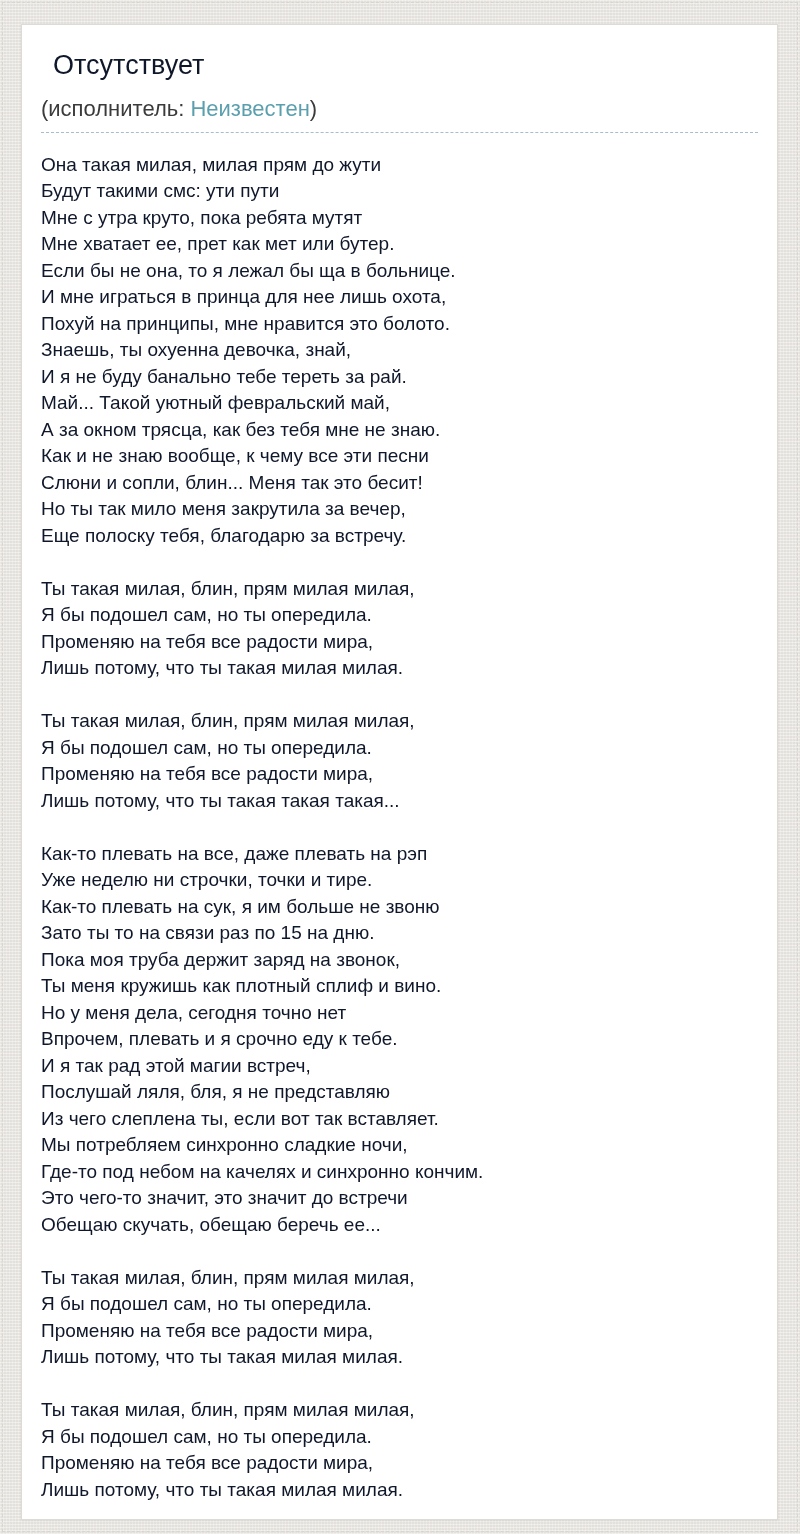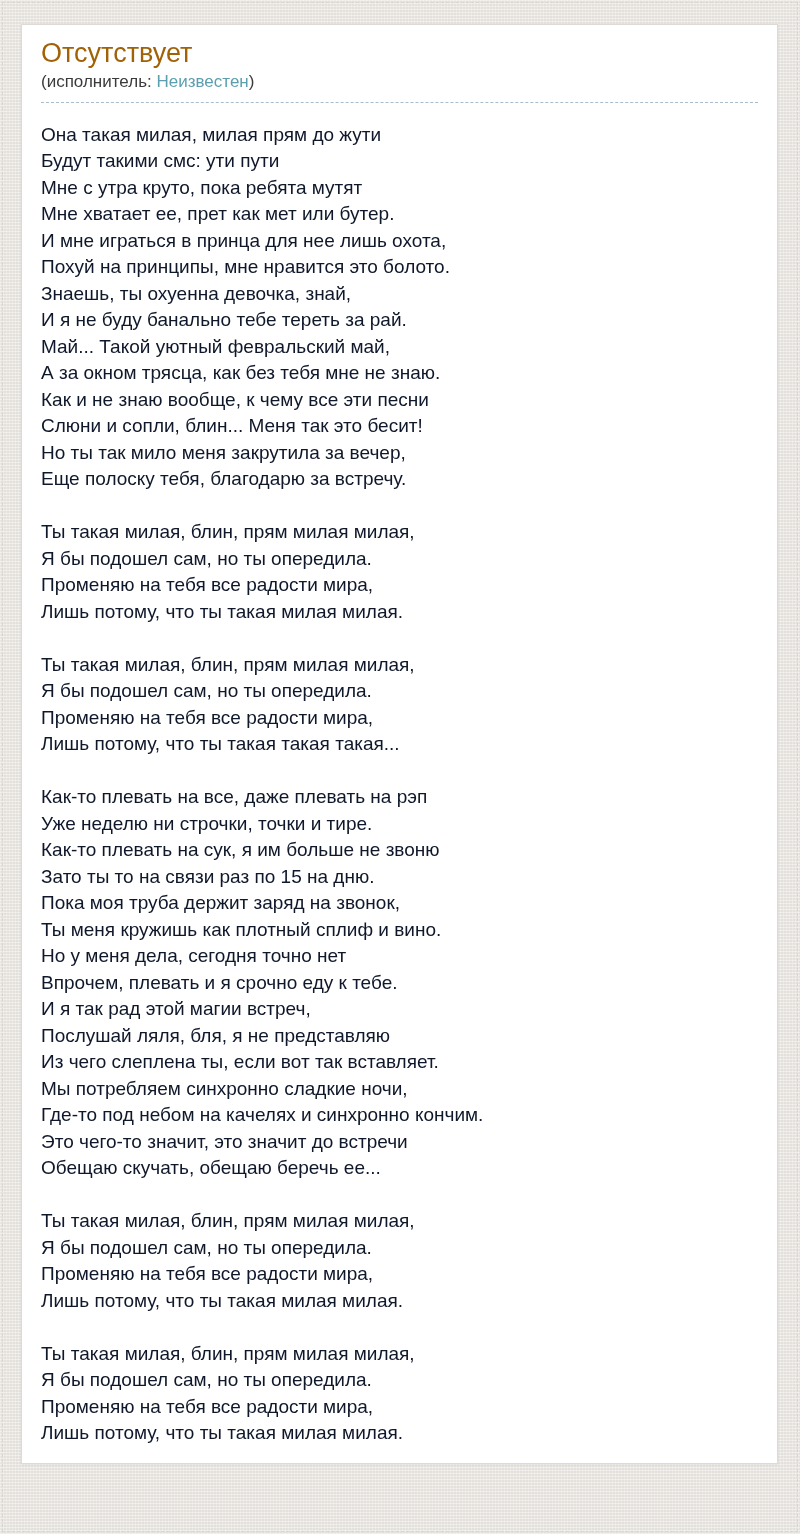--- a/index.html
+++ b/index.html
@@ -29,30 +29,30 @@
     left: 21px;
     top: 24px;
     width: 757px;
     box-sizing: border-box;
     background: #ffffff;
     border: 1px solid #dedbd6;
     box-shadow: 0 1px 2px rgba(0,0,0,0.05);
     padding: 12px 19px 16px 19px;
   }
   .song-title {
-    margin: 0;
+    margin: 12px;
     font-size: 27px;
     font-weight: normal;
     line-height: 1.2;
-    color: #a16207;
+    color: #0f172a;
   }
   .subtitle {
     margin: 0;
     padding: 3px 0 9px 0;
-    font-size: 17px;
+    font-size: 22px;
     line-height: 1.2;
     color: #3b3b3b;
     border-bottom: 1px dashed #a9bccd;
   }
   .artist-link {
     color: #5b9fae;
     text-decoration: none;
     cursor: pointer;
   }
   .lyrics {
@@ -79,20 +79,21 @@
   <div class="subtitle">
     <span>(исполнитель: </span><a class="artist-link">Неизвестен</a><span>)</span>
   </div>
 
   <div class="lyrics">
       <div class="stanza">
         <div class="line">Она такая милая, милая прям до жути</div>
         <div class="line">Будут такими смс: ути пути</div>
         <div class="line">Мне с утра круто, пока ребята мутят</div>
         <div class="line">Мне хватает ее, прет как мет или бутер.</div>
+        <div class="line">Если бы не она, то я лежал бы ща в больнице.</div>
         <div class="line">И мне играться в принца для нее лишь охота,</div>
         <div class="line">Похуй на принципы, мне нравится это болото.</div>
         <div class="line">Знаешь, ты охуенна девочка, знай,</div>
         <div class="line">И я не буду банально тебе тереть за рай.</div>
         <div class="line">Май... Такой уютный февральский май,</div>
         <div class="line">А за окном трясца, как без тебя мне не знаю.</div>
         <div class="line">Как и не знаю вообще, к чему все эти песни</div>
         <div class="line">Слюни и сопли, блин... Меня так это бесит!</div>
         <div class="line">Но ты так мило меня закрутила за вечер,</div>
         <div class="line">Еще полоску тебя, благодарю за встречу.</div>

